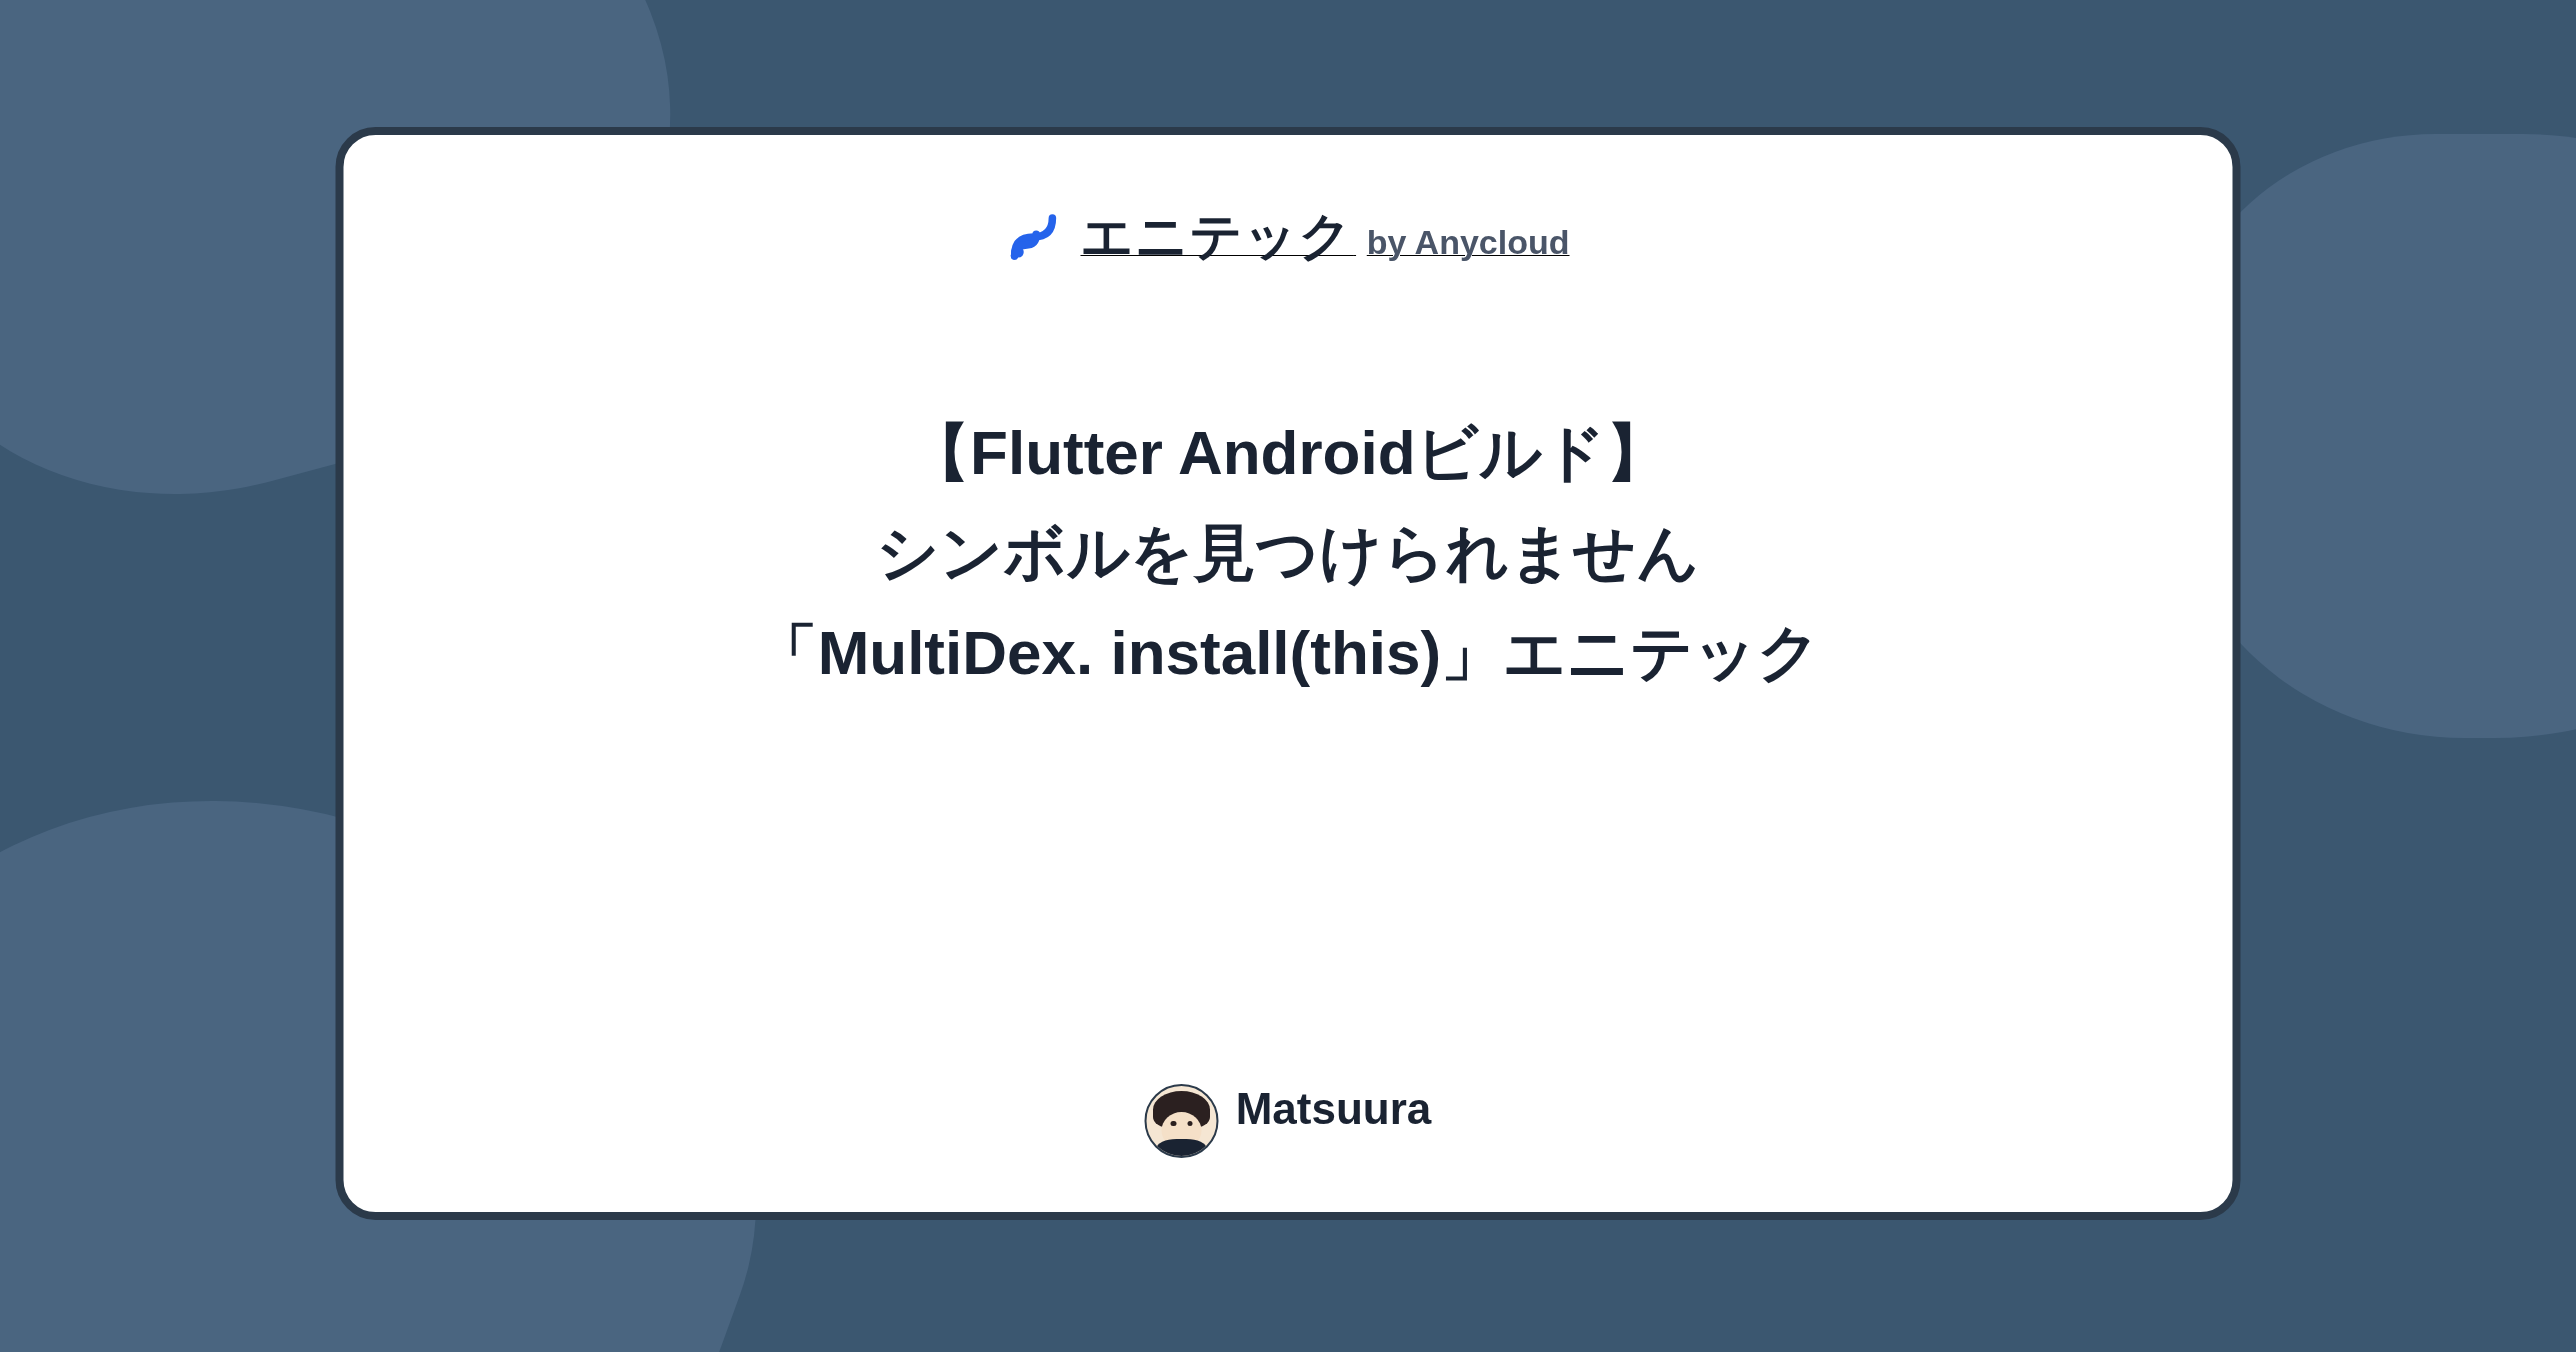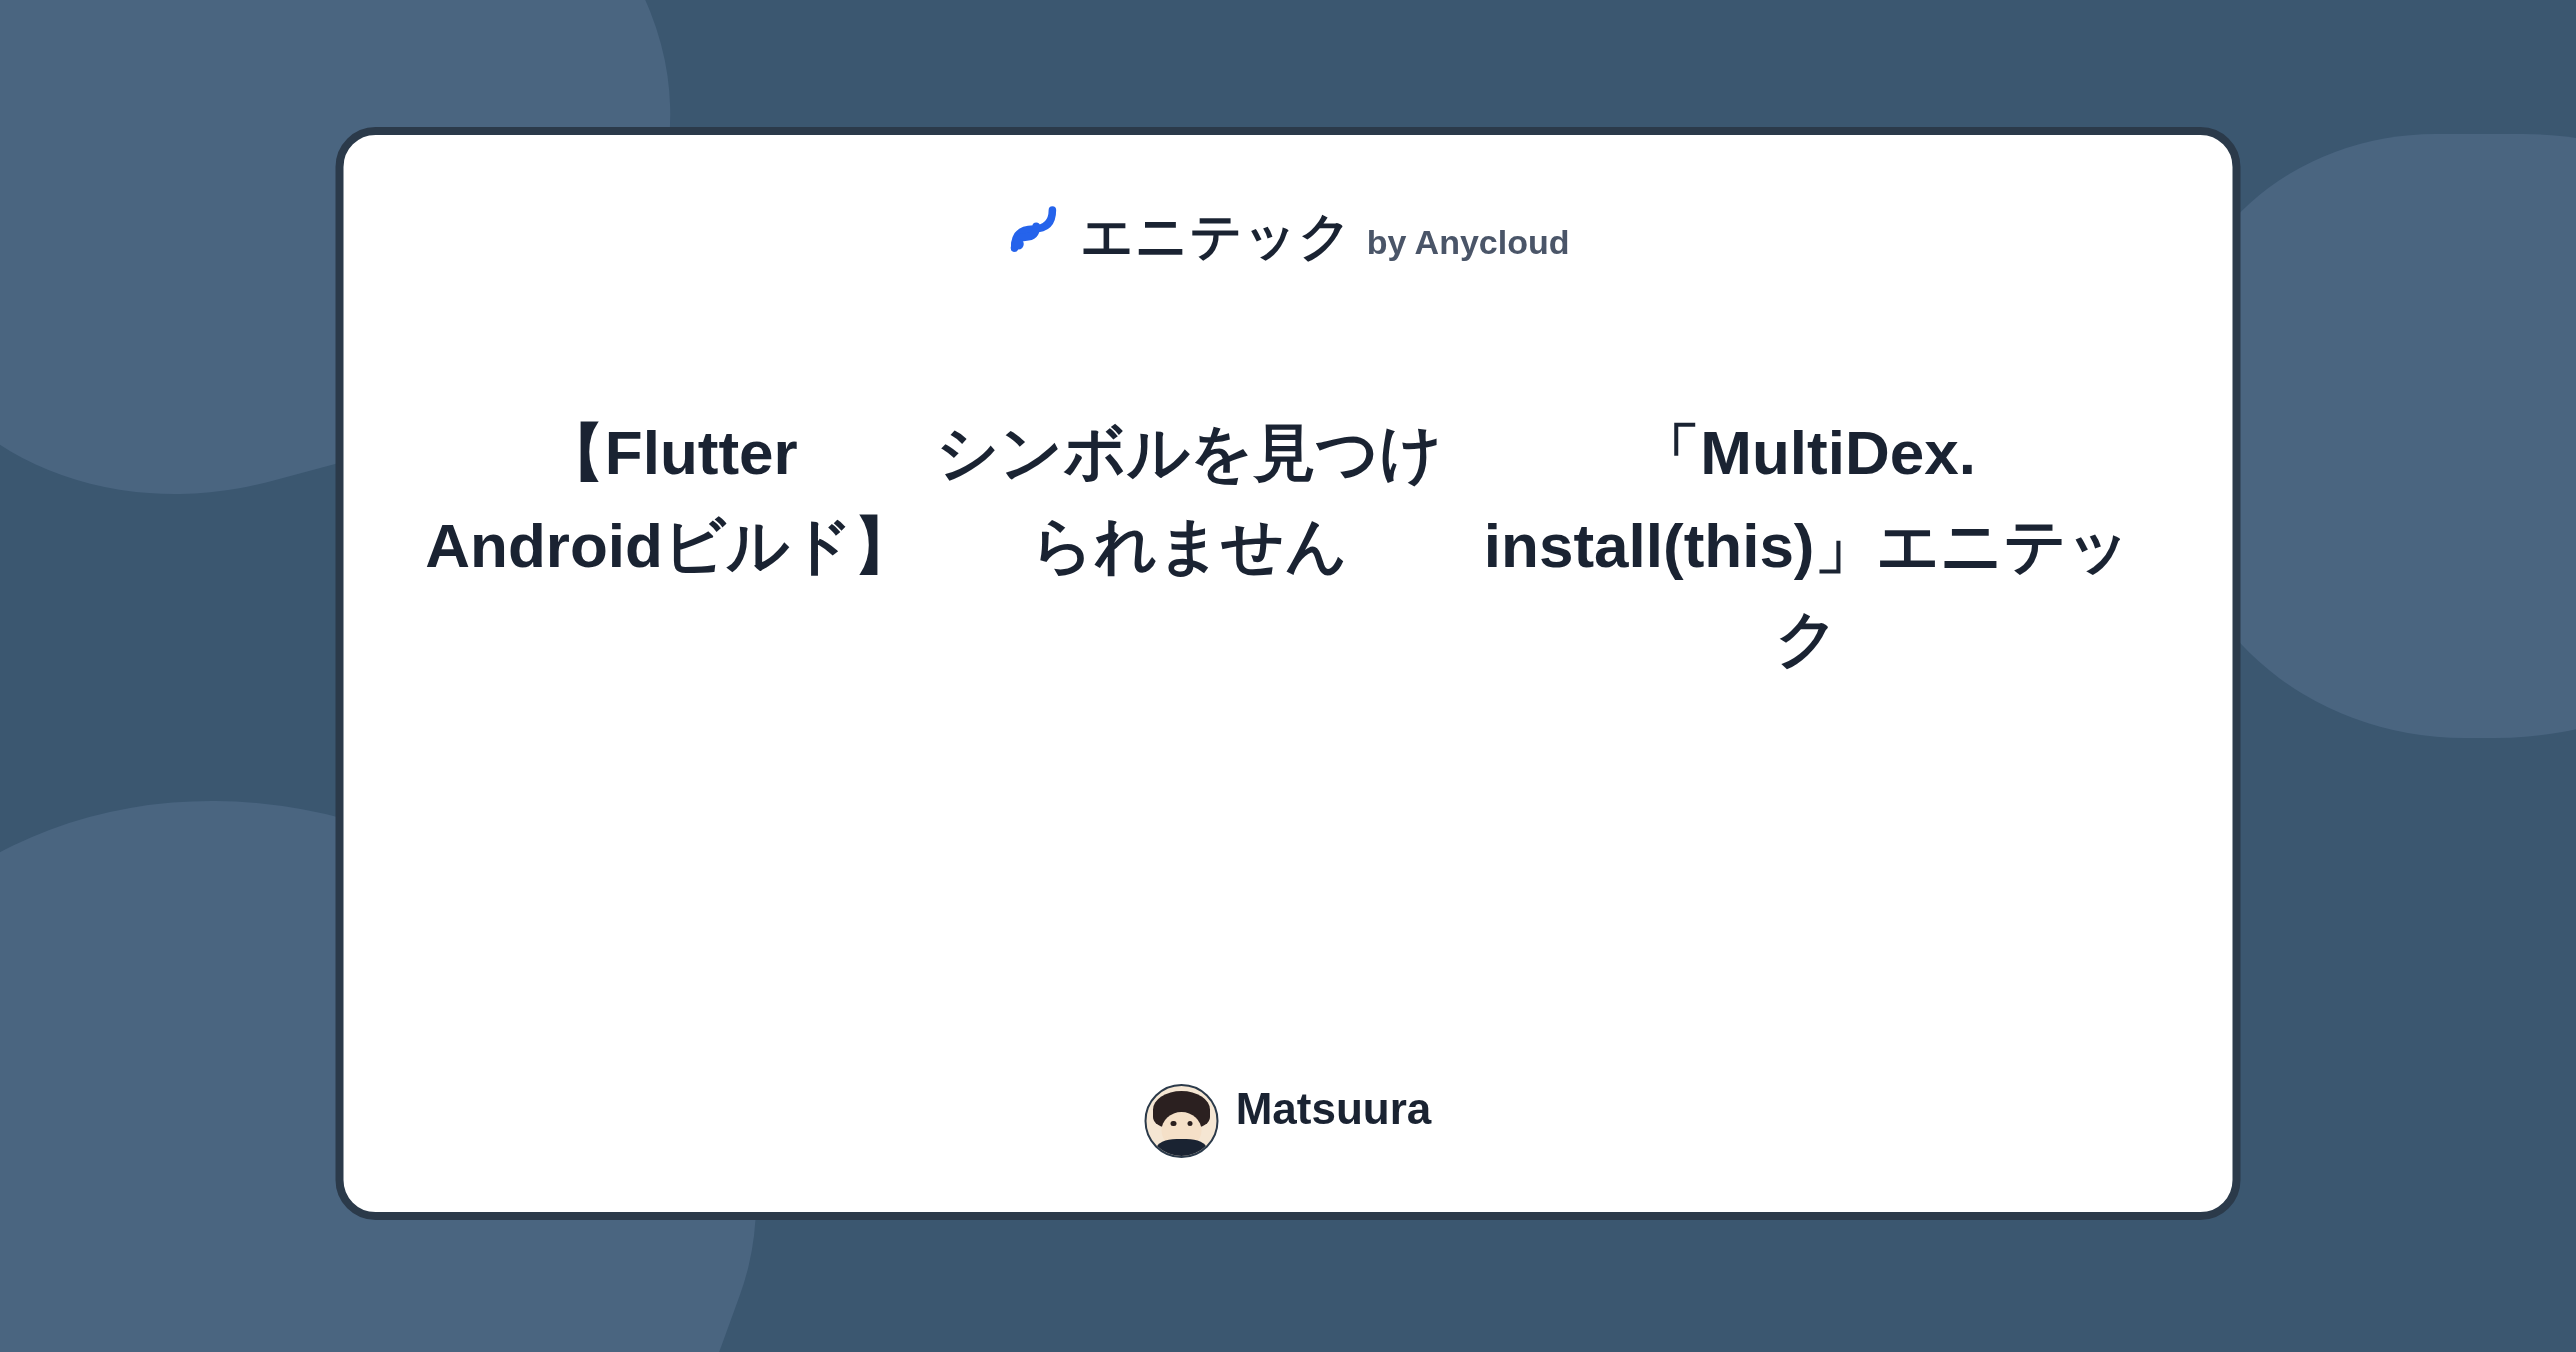--- a/index.html
+++ b/index.html
@@ -60,23 +60,24 @@
       border: 8px solid #2b3a4a;
       border-radius: 40px;
       display: flex;
       flex-direction: column;
       align-items: center;
       padding: 67px 81px 54px;
     }
     
     .logo-row {
       display: flex;
-      align-items: flex-start;
+      align-items: center;
       gap: 20px;
       margin-bottom: 134px;
+      text-decoration: underline;
     }
     
     .logo-icon {
       width: 54px;
       height: 54px;
       display: flex;
       align-items: center;
       justify-content: center;
     }
     
@@ -91,21 +92,21 @@
       font-size: 34px;
       font-weight: 600;
       color: #4a5568;
       margin-left: 10.7px;
     }
     
     .title-section {
       text-align: center;
       flex-grow: 1;
       display: flex;
-      flex-direction: row;
+      flex-direction: column;
       justify-content: flex-start;
       gap: 7px;
     }
     
     .title-line {
       font-size: 62px;
       font-weight: 900;
       color: #1a2332;
       line-height: 1.5;
     }

